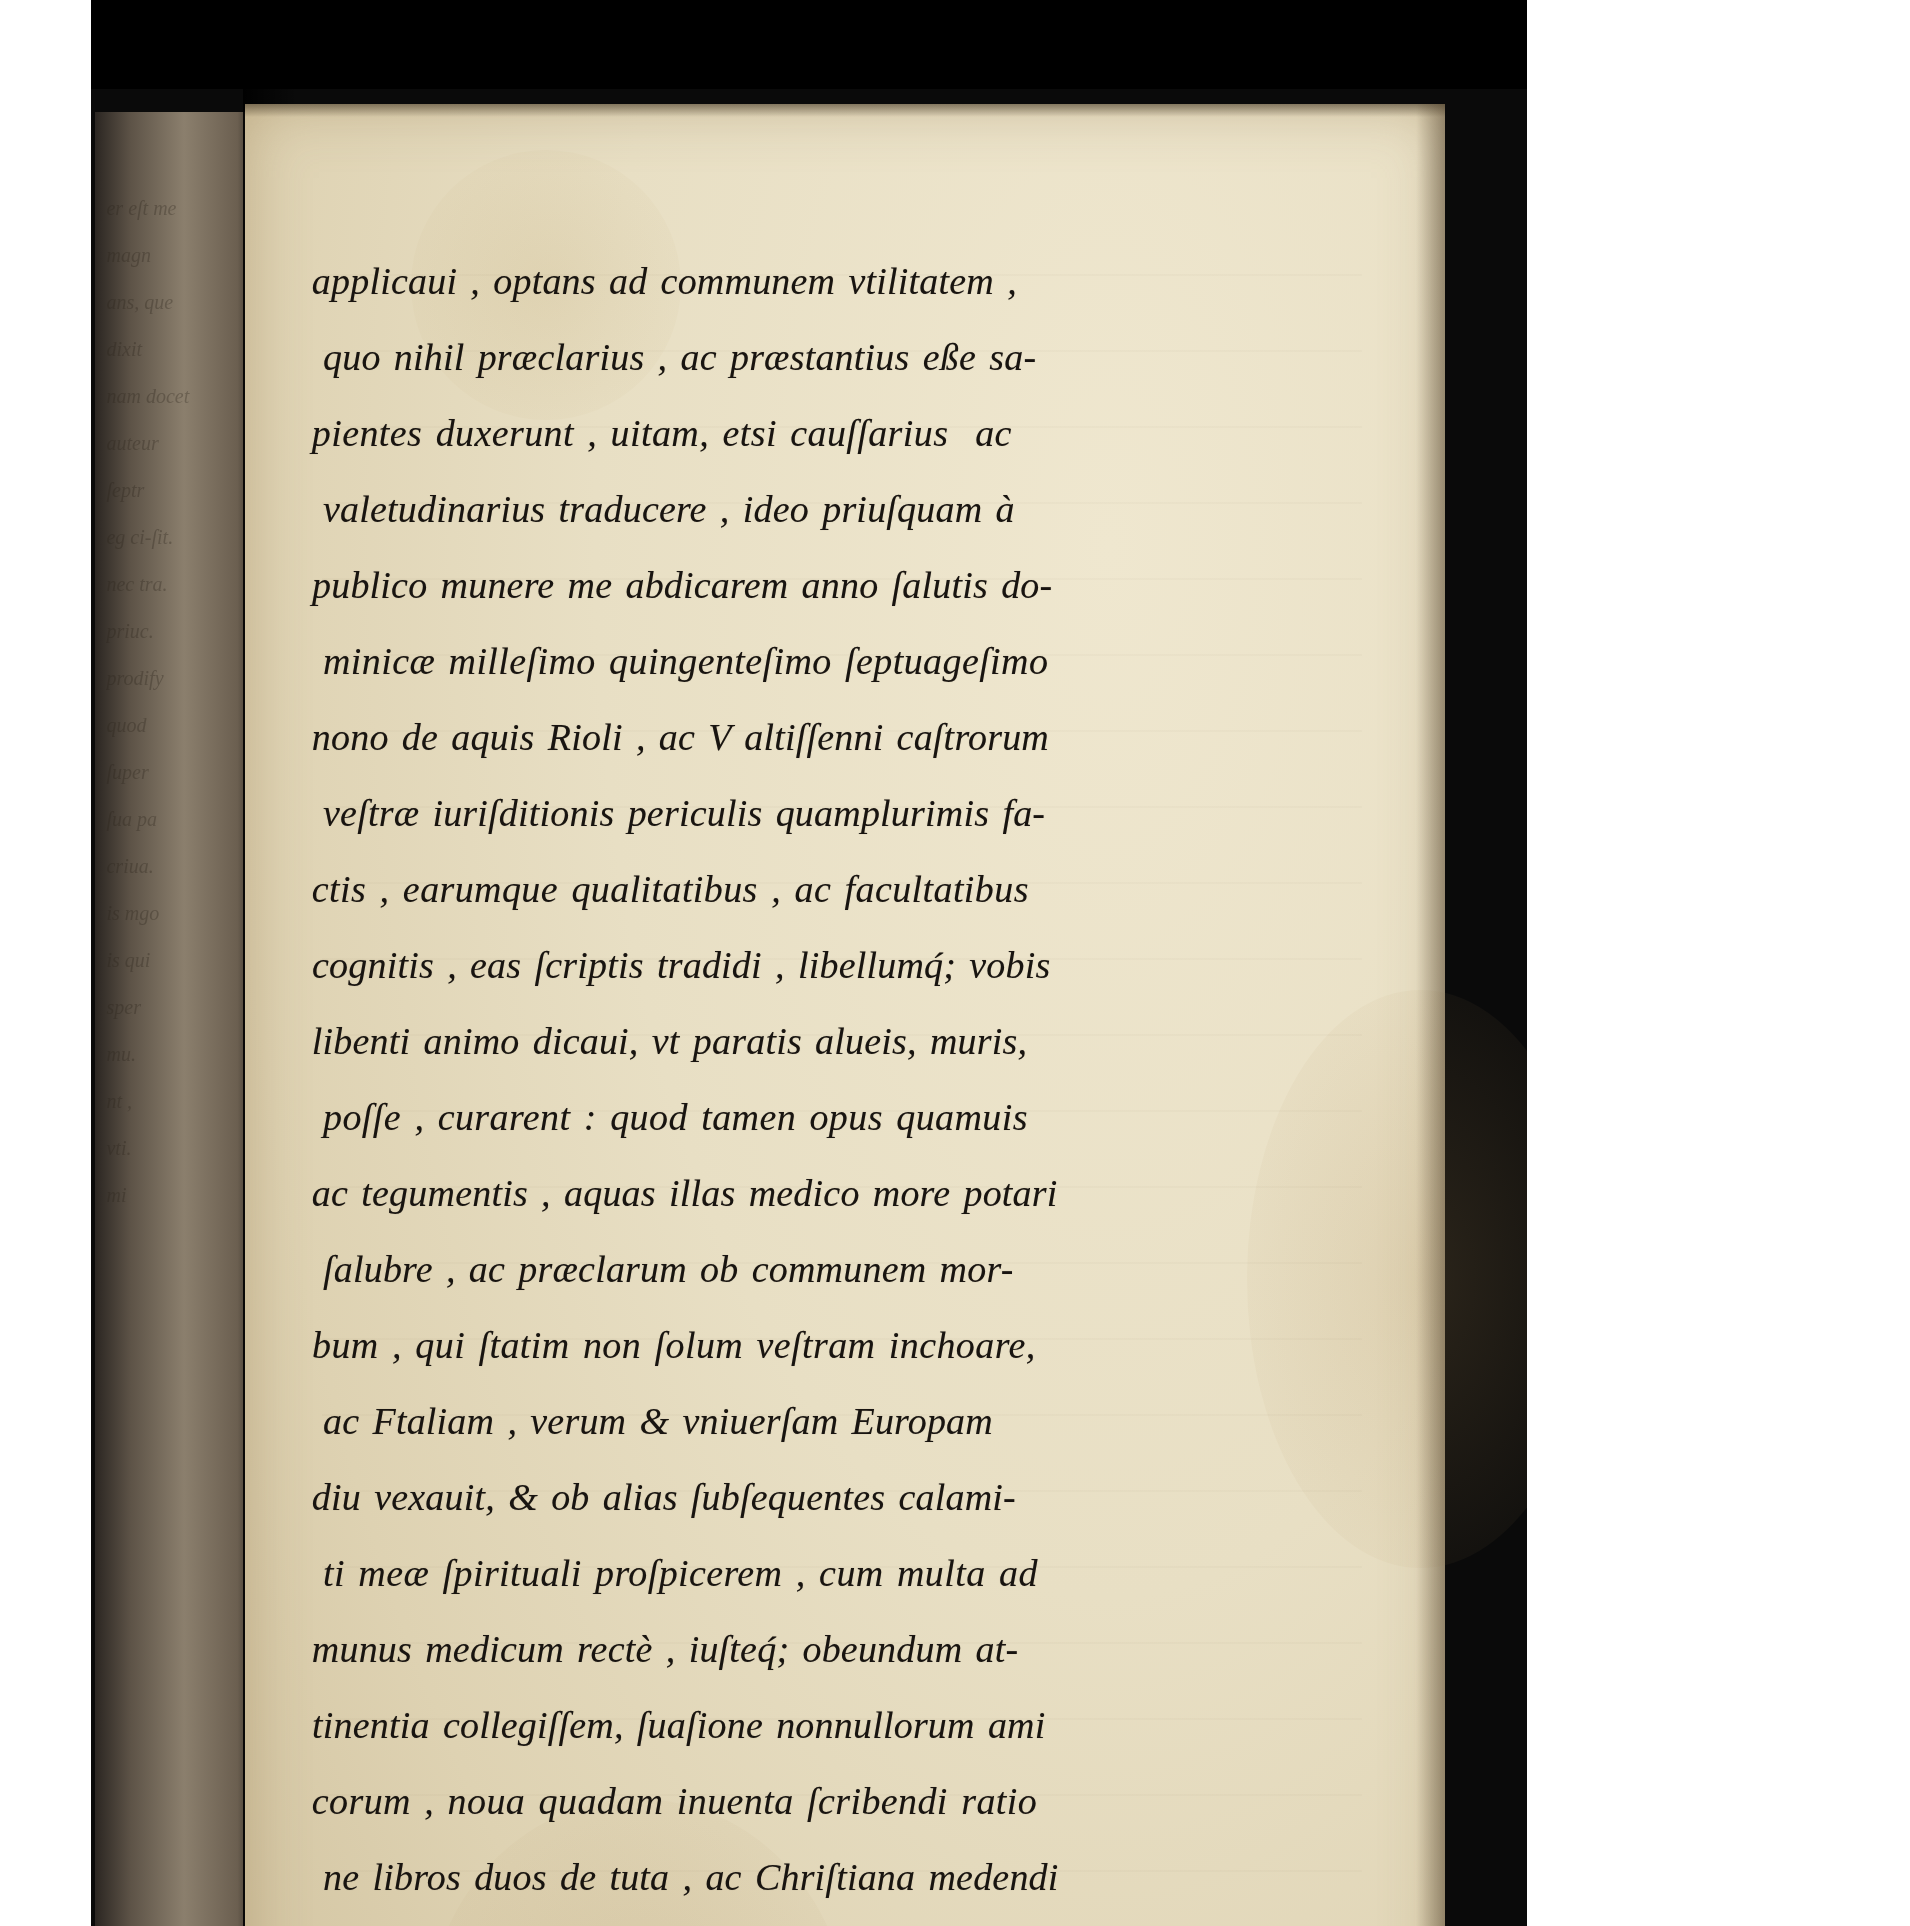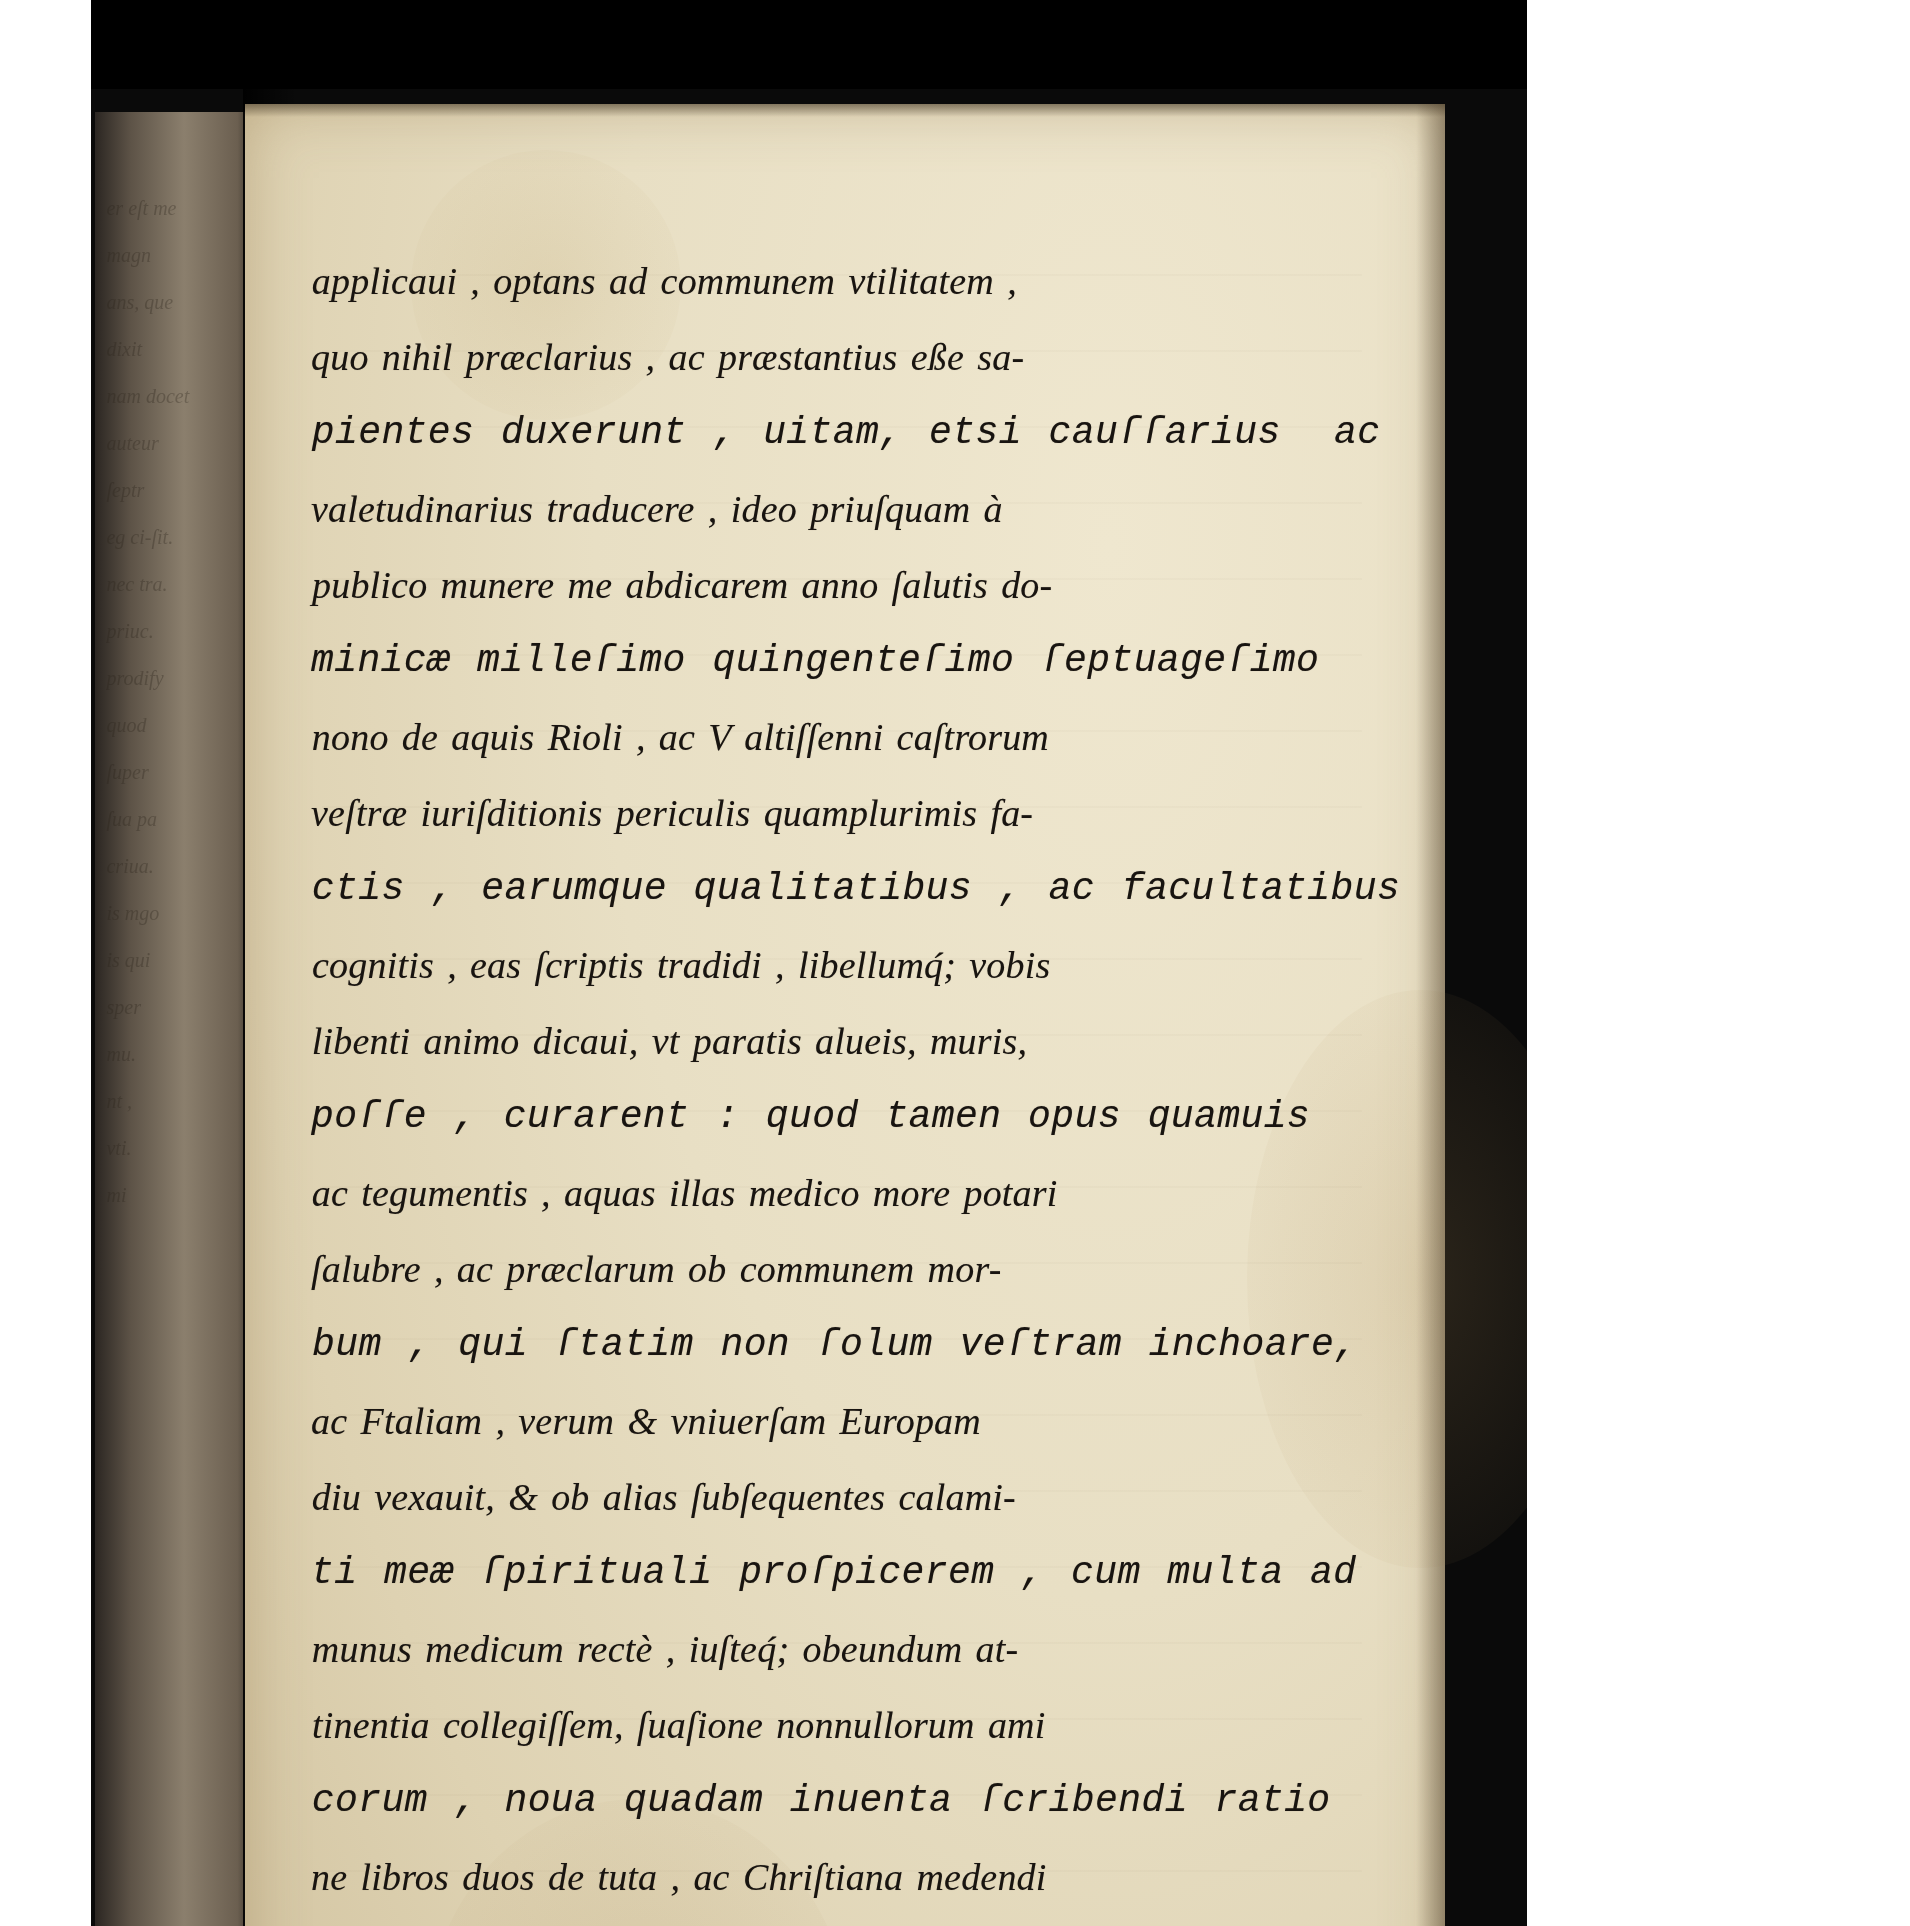--- a/index.html
+++ b/index.html
@@ -130,24 +130,25 @@
     font-style: italic;
     font-size: 38px;
     line-height: 76px;
     letter-spacing: 0.2px;
     word-spacing: 3.5px;
     text-shadow: 0 0 0.8px rgba(40,30,20,0.35);
   }
   .line {
     display: block;
     white-space: pre;
+    margin-left: 12px;
   }
   
   .line:nth-child(odd)  { margin-left: 0.8px; }
-  .line:nth-child(3n)   { letter-spacing: 0.4px; font-family: Liberation Mono, monospace; }
+  .line:nth-child(3n)   { letter-spacing: 0.4px; }
   .line:nth-child(5n)   { margin-left: 1px; }
 
   
   #showthrough {
     position: absolute;
     left: 231px;
     top: 185px;
     width: 1040px;
     height: 1772px;
     opacity: 0.05;

